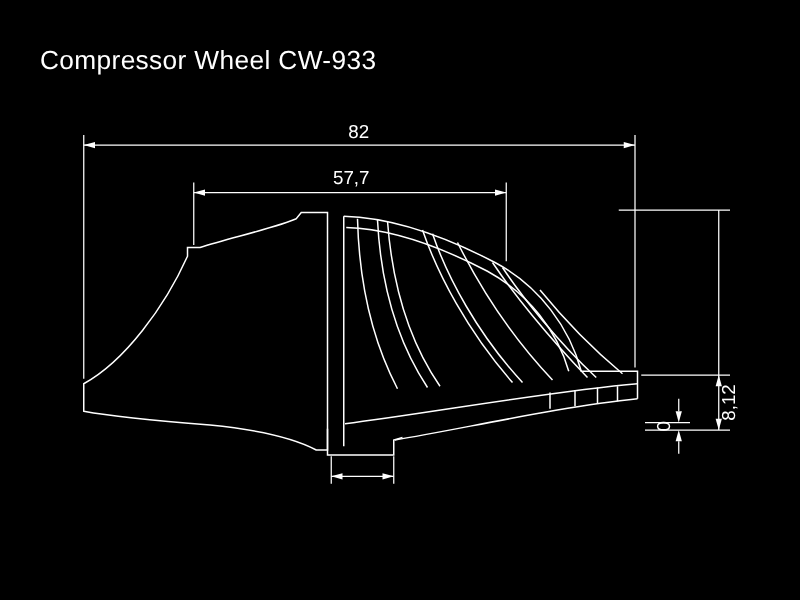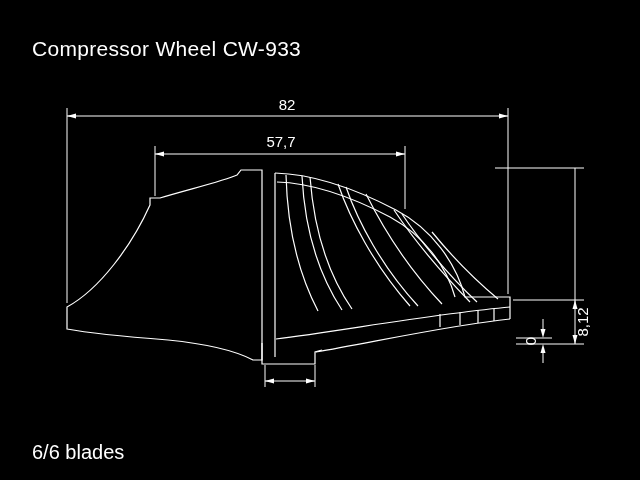--- a/index.html
+++ b/index.html
@@ -155,15 +155,14 @@
 
     <g>
       <path class="dim" d="M 265,352 L 265,374"></path>
       <path class="dim" d="M 315,352 L 315,374"></path>
       <path class="dim" d="M 265,368 L 315,368"></path>
       <polygon class="arrow" points="265,368 274,365.5 274,370.5"></polygon>
       <polygon class="arrow" points="315,368 306,365.5 306,370.5"></polygon>
     </g>
   </svg>
 
-  <div class="footer">6/6 blades</div>
 
 </div>
 
 </body></html>

